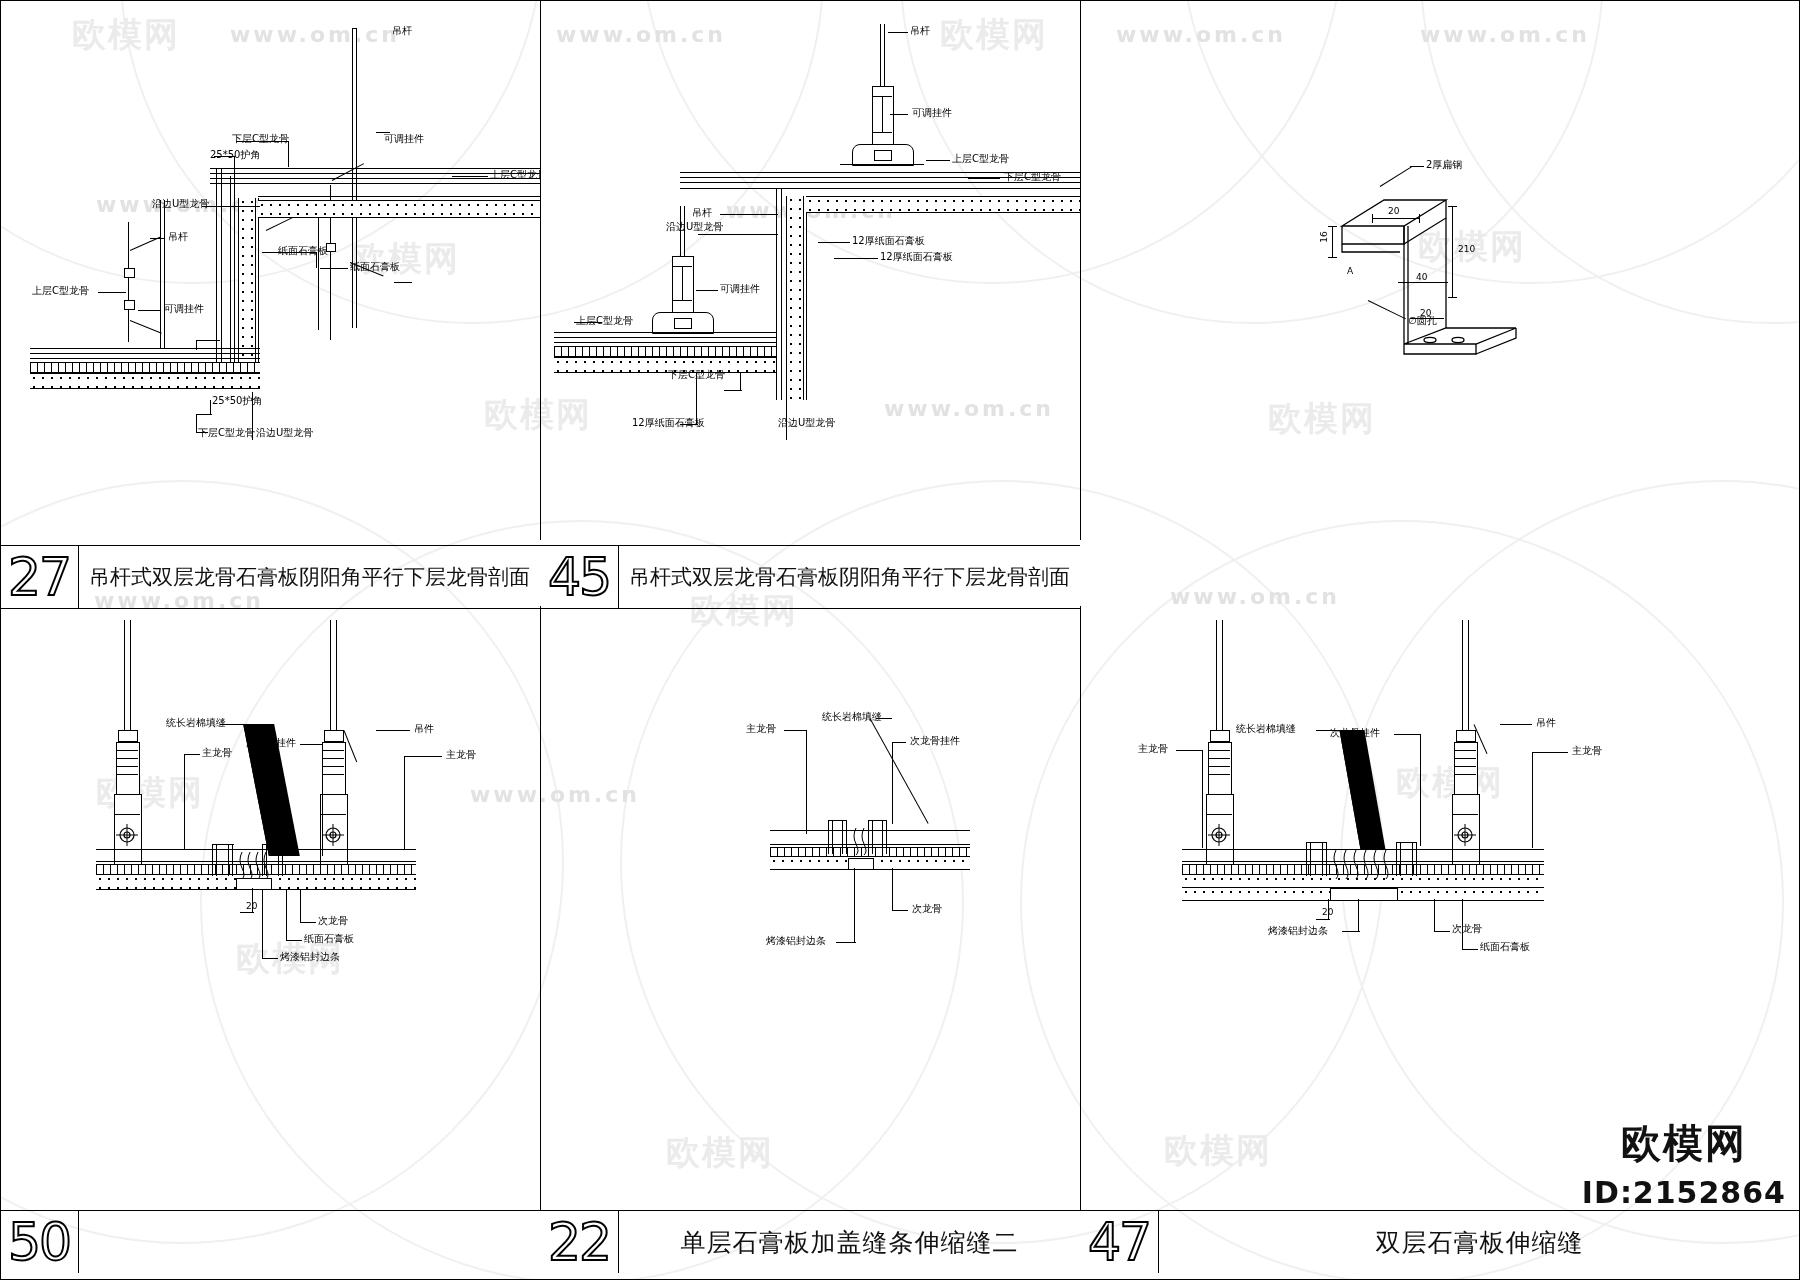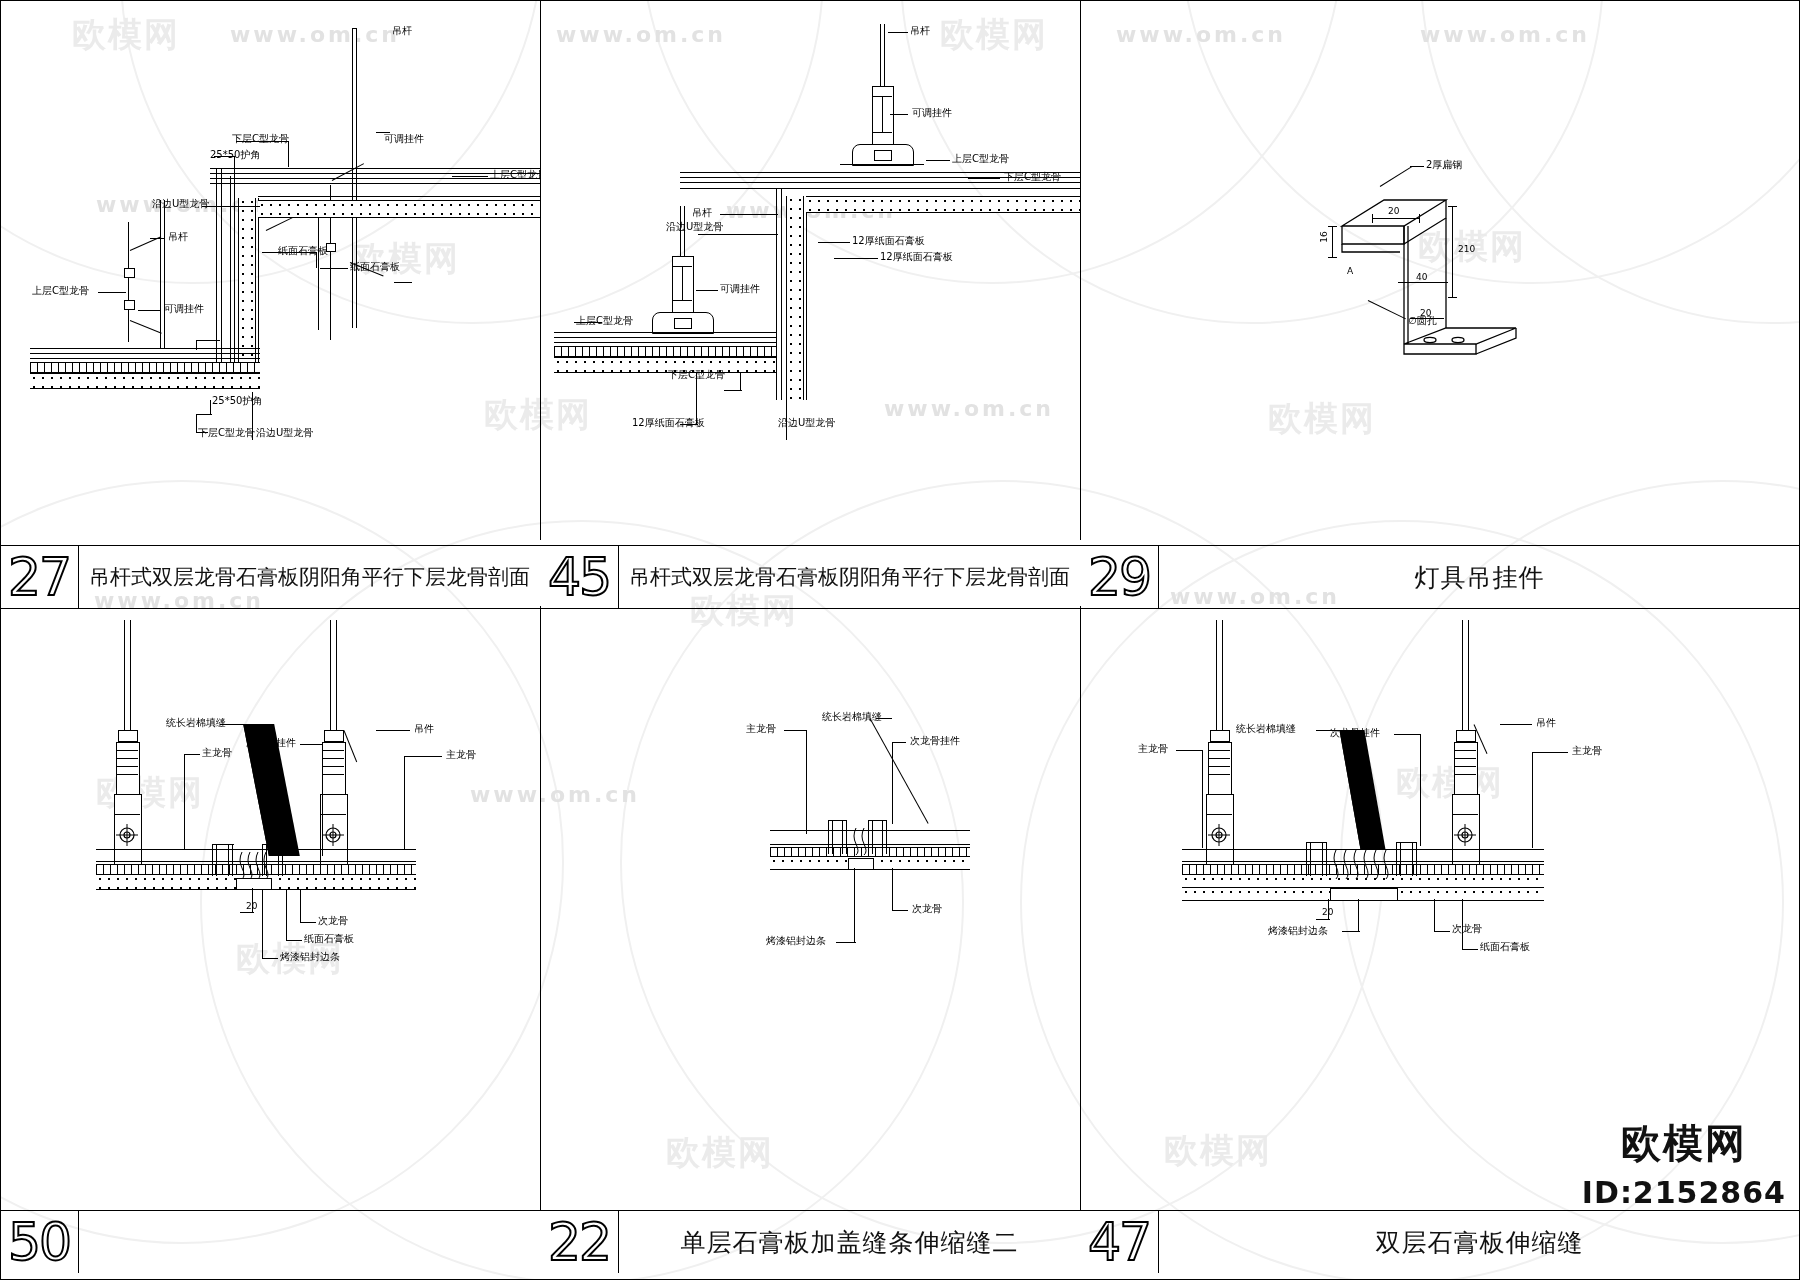--- a/index.html
+++ b/index.html
@@ -327,28 +327,20 @@
       </div>
   </div>
   <div class="titleblock" style="left:540px;top:545px;width:540px;">
     <div class="tb-num">
         <span>45</span>
       </div>
     <div class="tb-title wide">
         <span>吊杆式双层龙骨石膏板阴阳角平行下层龙骨剖面</span>
       </div>
   </div>
-  <div class="titleblock" style="left:1080px;top:545px;width:720px;">
-    <div class="tb-num">
-        <span>29</span>
-      </div>
-    <div class="tb-title">
-        <span>灯具吊挂件</span>
-      </div>
-  </div>
 
   <div class="cell" style="left:0;top:606px;width:540px;height:604px;">
 
     <div class="ln vt" style="left:124px;top:14px;height:110px;"></div>
     <div class="ln vt" style="left:130px;top:14px;height:110px;"></div>
 
     <div class="ln" style="left:118px;top:124px;width:18px;height:10px;border:1px solid #000;background:#fff;"></div>
     <div class="ln" style="left:116px;top:136px;width:22px;height:52px;border:1px solid #000;background:#fff;"></div>
     <div class="ln hz" style="left:116px;top:144px;width:22px;"></div>
     <div class="ln hz" style="left:116px;top:152px;width:22px;"></div>

